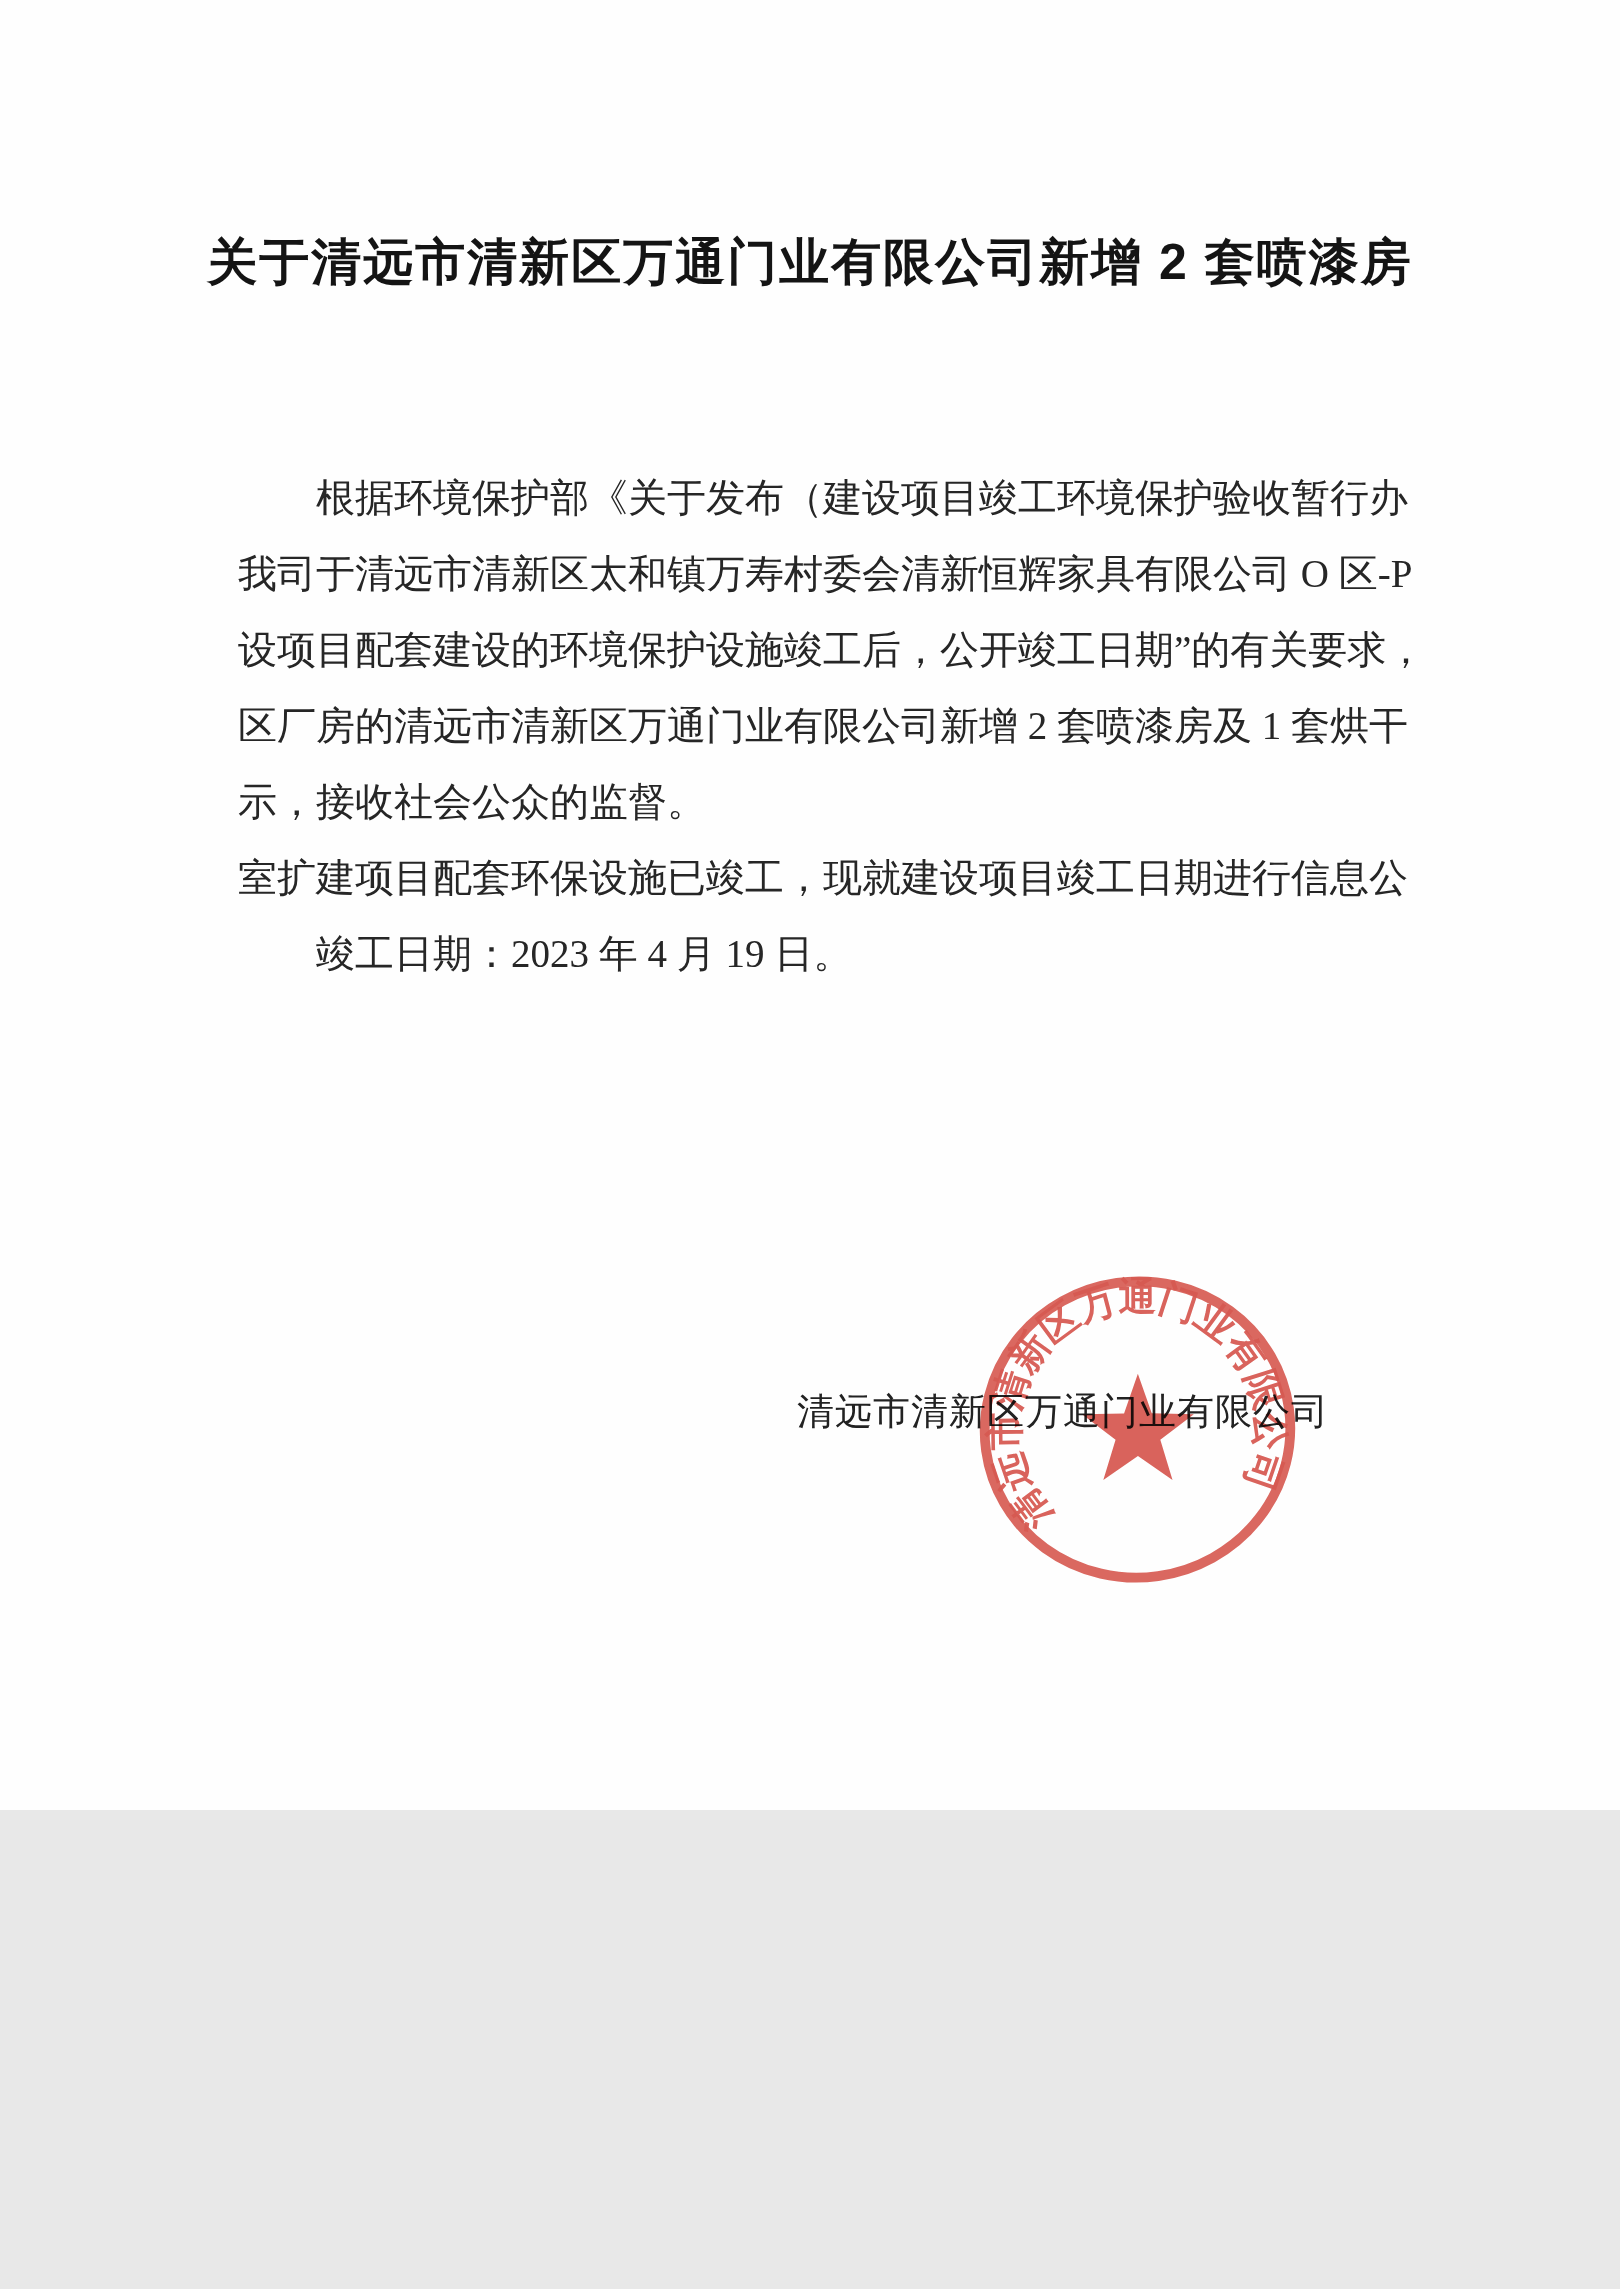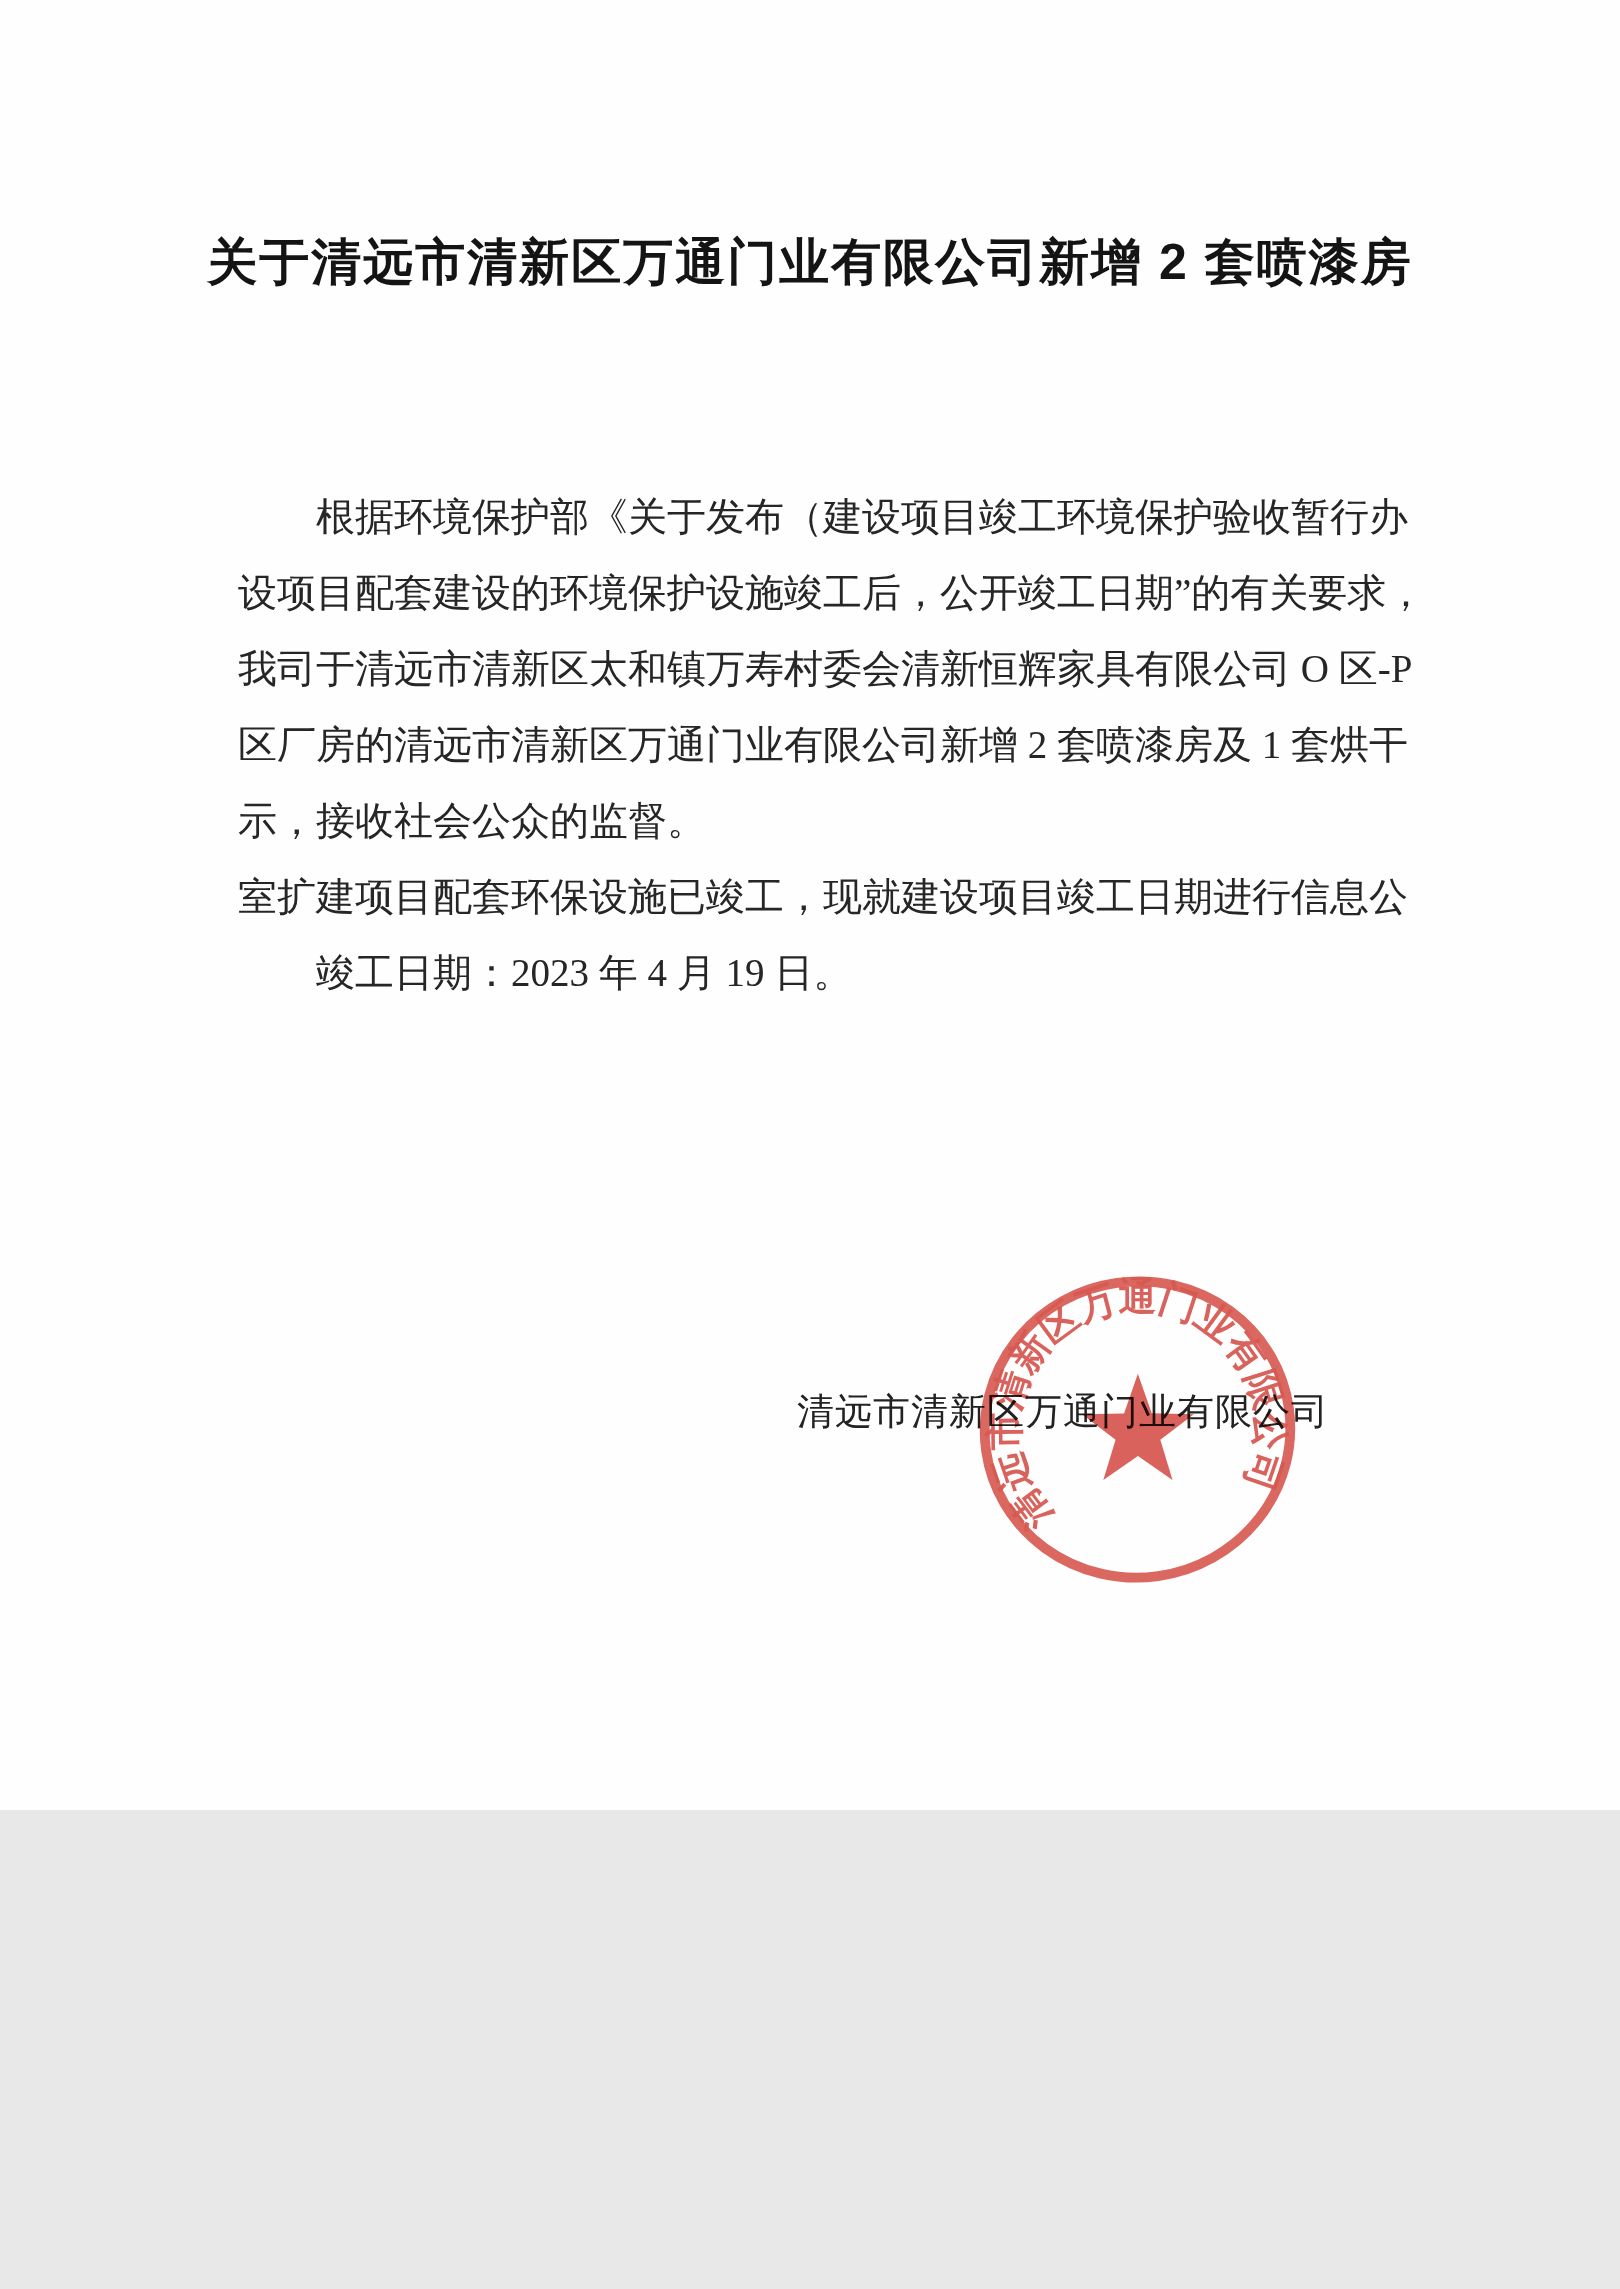--- a/index.html
+++ b/index.html
@@ -17,21 +17,21 @@
     text-align:center;
     font-family:"Liberation Sans","DejaVu Sans",sans-serif;
     font-weight:700;
     font-size:50px;
     letter-spacing:2px;
     color:#141414;
     white-space:nowrap;
   }
   .body-block{
     position:absolute;
-    left:238px;top:479px;
+    left:238px;top:460px;
     width:1157px;
     font-size:39px;
     line-height:76px;
     color:#262626;
   }
   .line{white-space:nowrap;height:76px;}
   .line.indent{padding-left:78px;}
   .sig-company{
     position:absolute;
     left:797px;top:1388px;
@@ -64,22 +64,22 @@
 </style>
 </head>
 <body>
 
 <div class="page">
 
   <div class="title" style="top:229px">关于清远市清新区万通门业有限公司新增 2 套喷漆房</div>
 
   <div class="body-block">
     <div class="line indent">根据环境保护部《关于发布（建设项目竣工环境保护验收暂行办</div>
+    <div class="line">我司于清远市清新区太和镇万寿村委会清新恒辉家具有限公司 O 区-P</div>
     <div class="line">设项目配套建设的环境保护设施竣工后，公开竣工日期”的有关要求，</div>
-    <div class="line">我司于清远市清新区太和镇万寿村委会清新恒辉家具有限公司 O 区-P</div>
     <div class="line">区厂房的清远市清新区万通门业有限公司新增 2 套喷漆房及 1 套烘干</div>
     <div class="line">示，接收社会公众的监督。</div>
     <div class="line">室扩建项目配套环保设施已竣工，现就建设项目竣工日期进行信息公</div>
     <div class="line indent">竣工日期：2023 年 4 月 19 日。</div>
   </div>
 
   <div class="sig-company">清远市清新区万通门业有限公司</div>
 
 
   <svg class="seal" viewBox="0 0 360 352">

